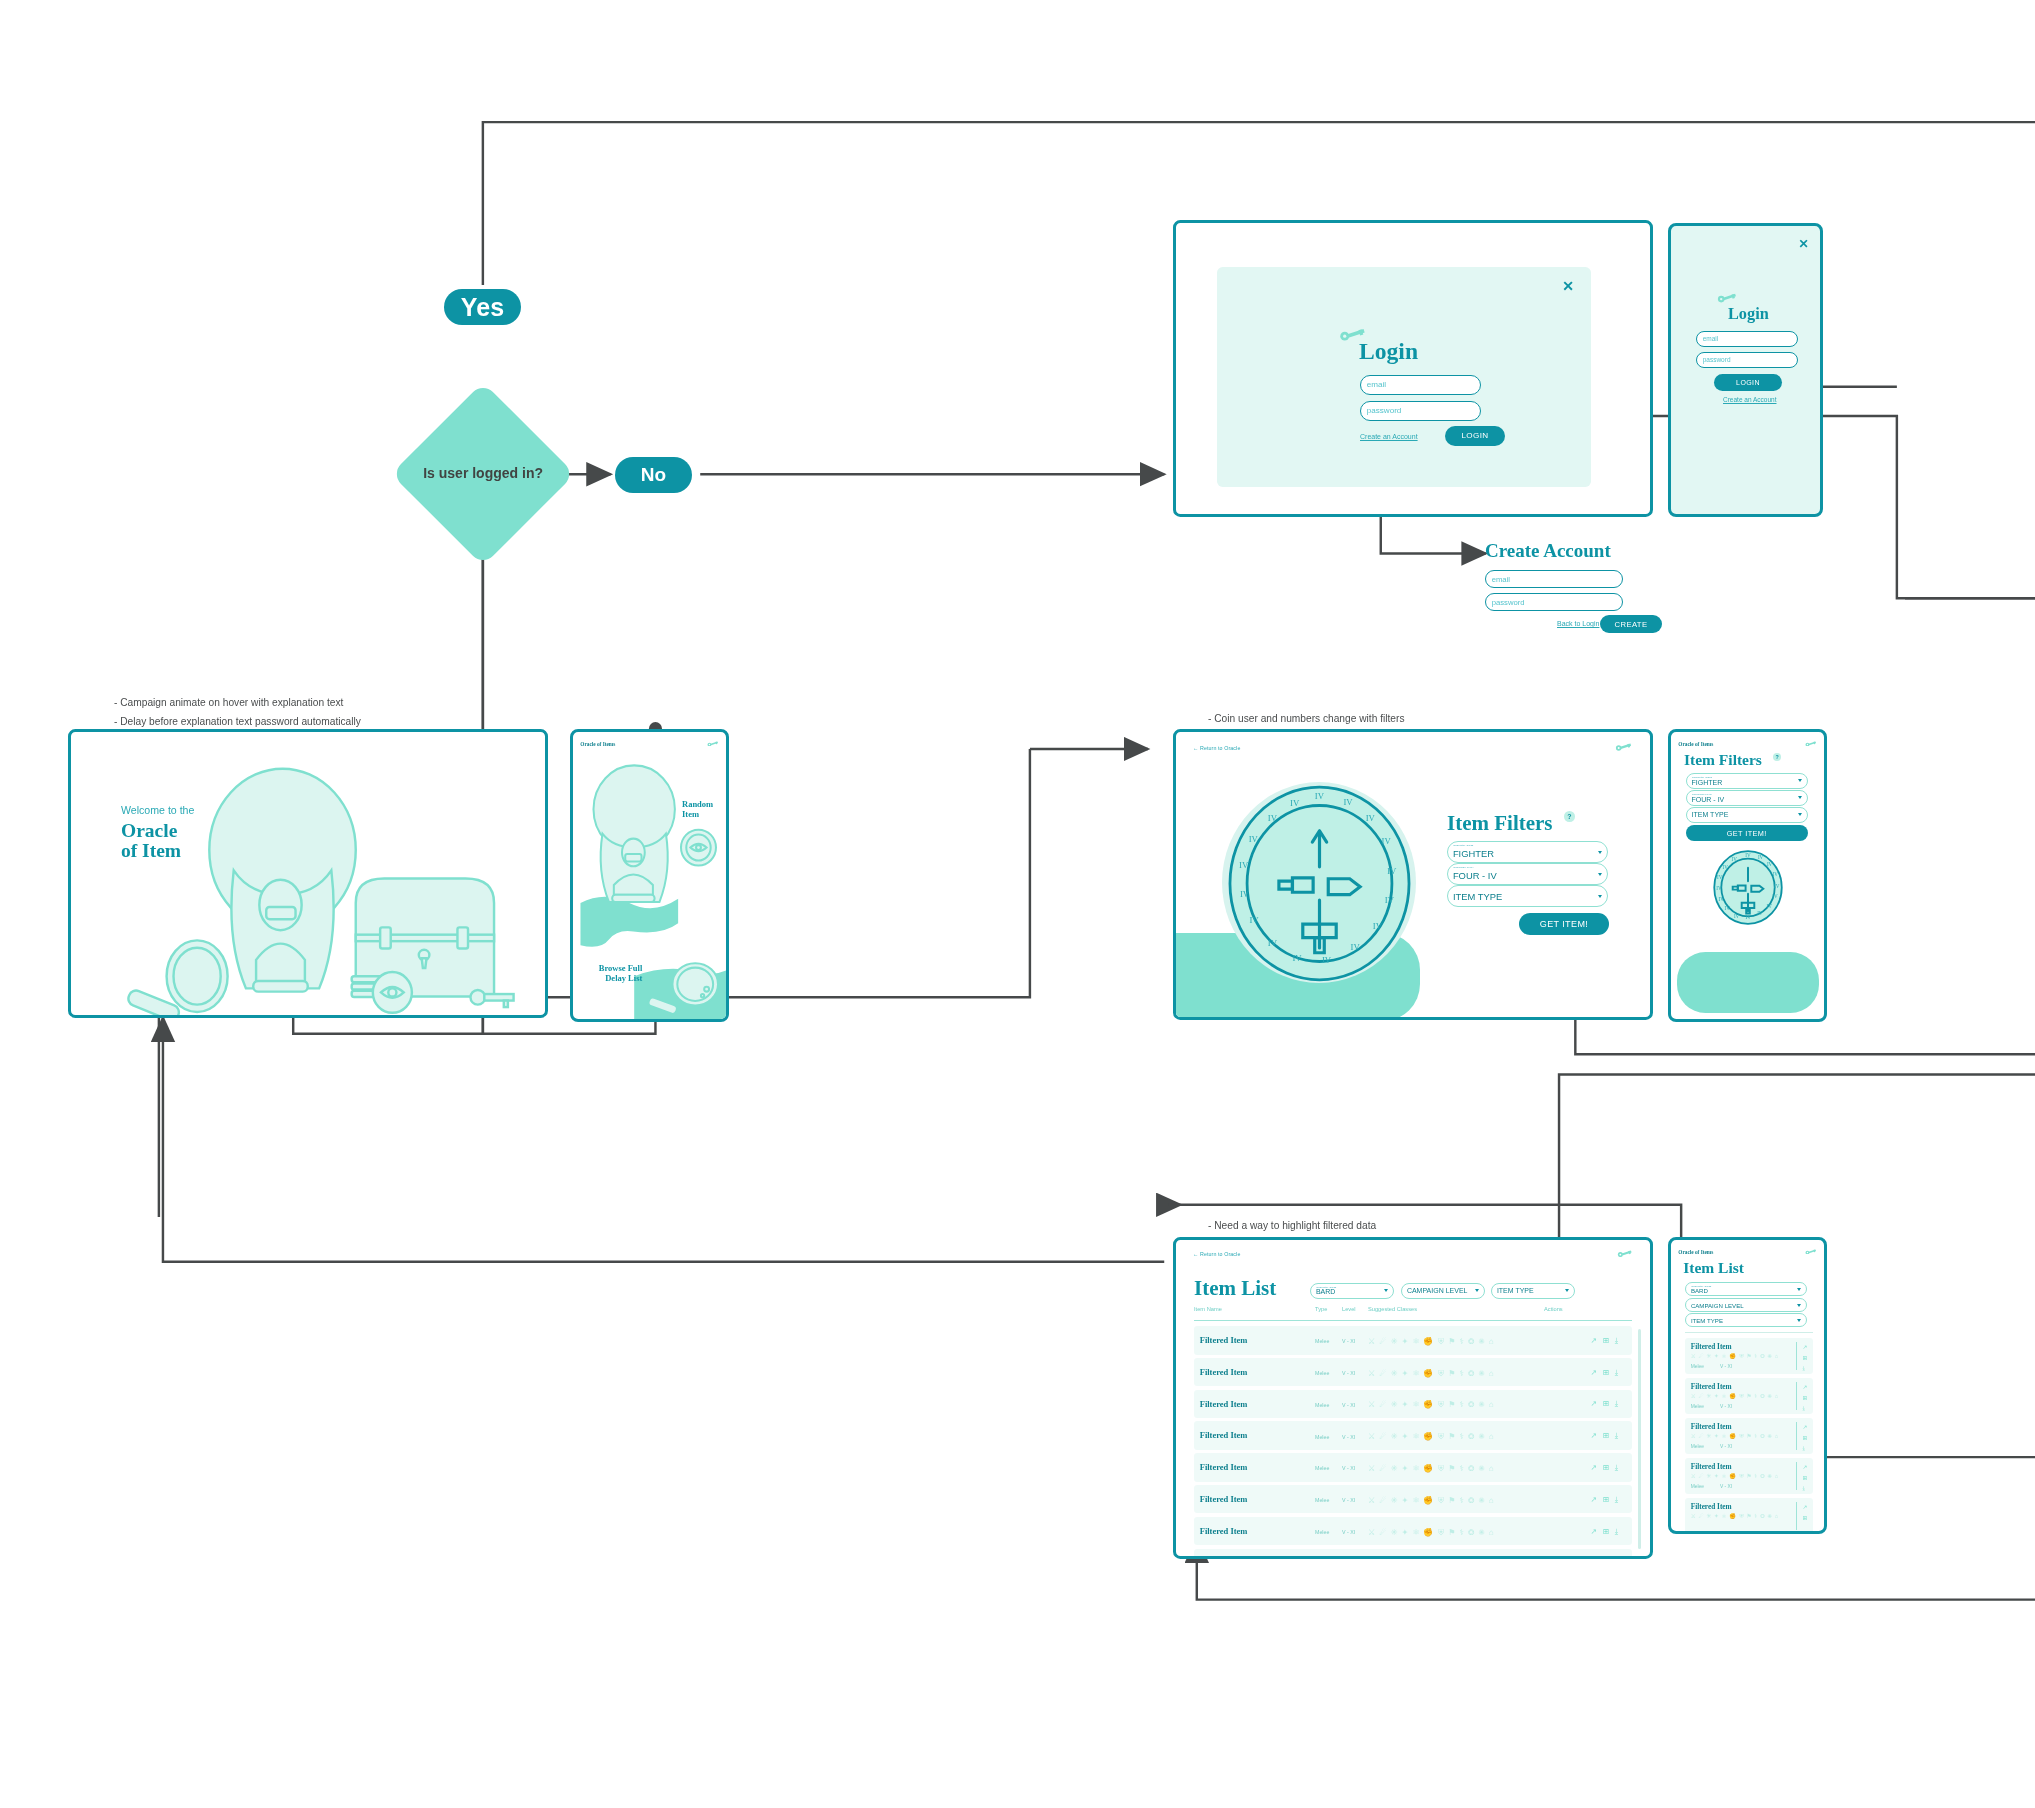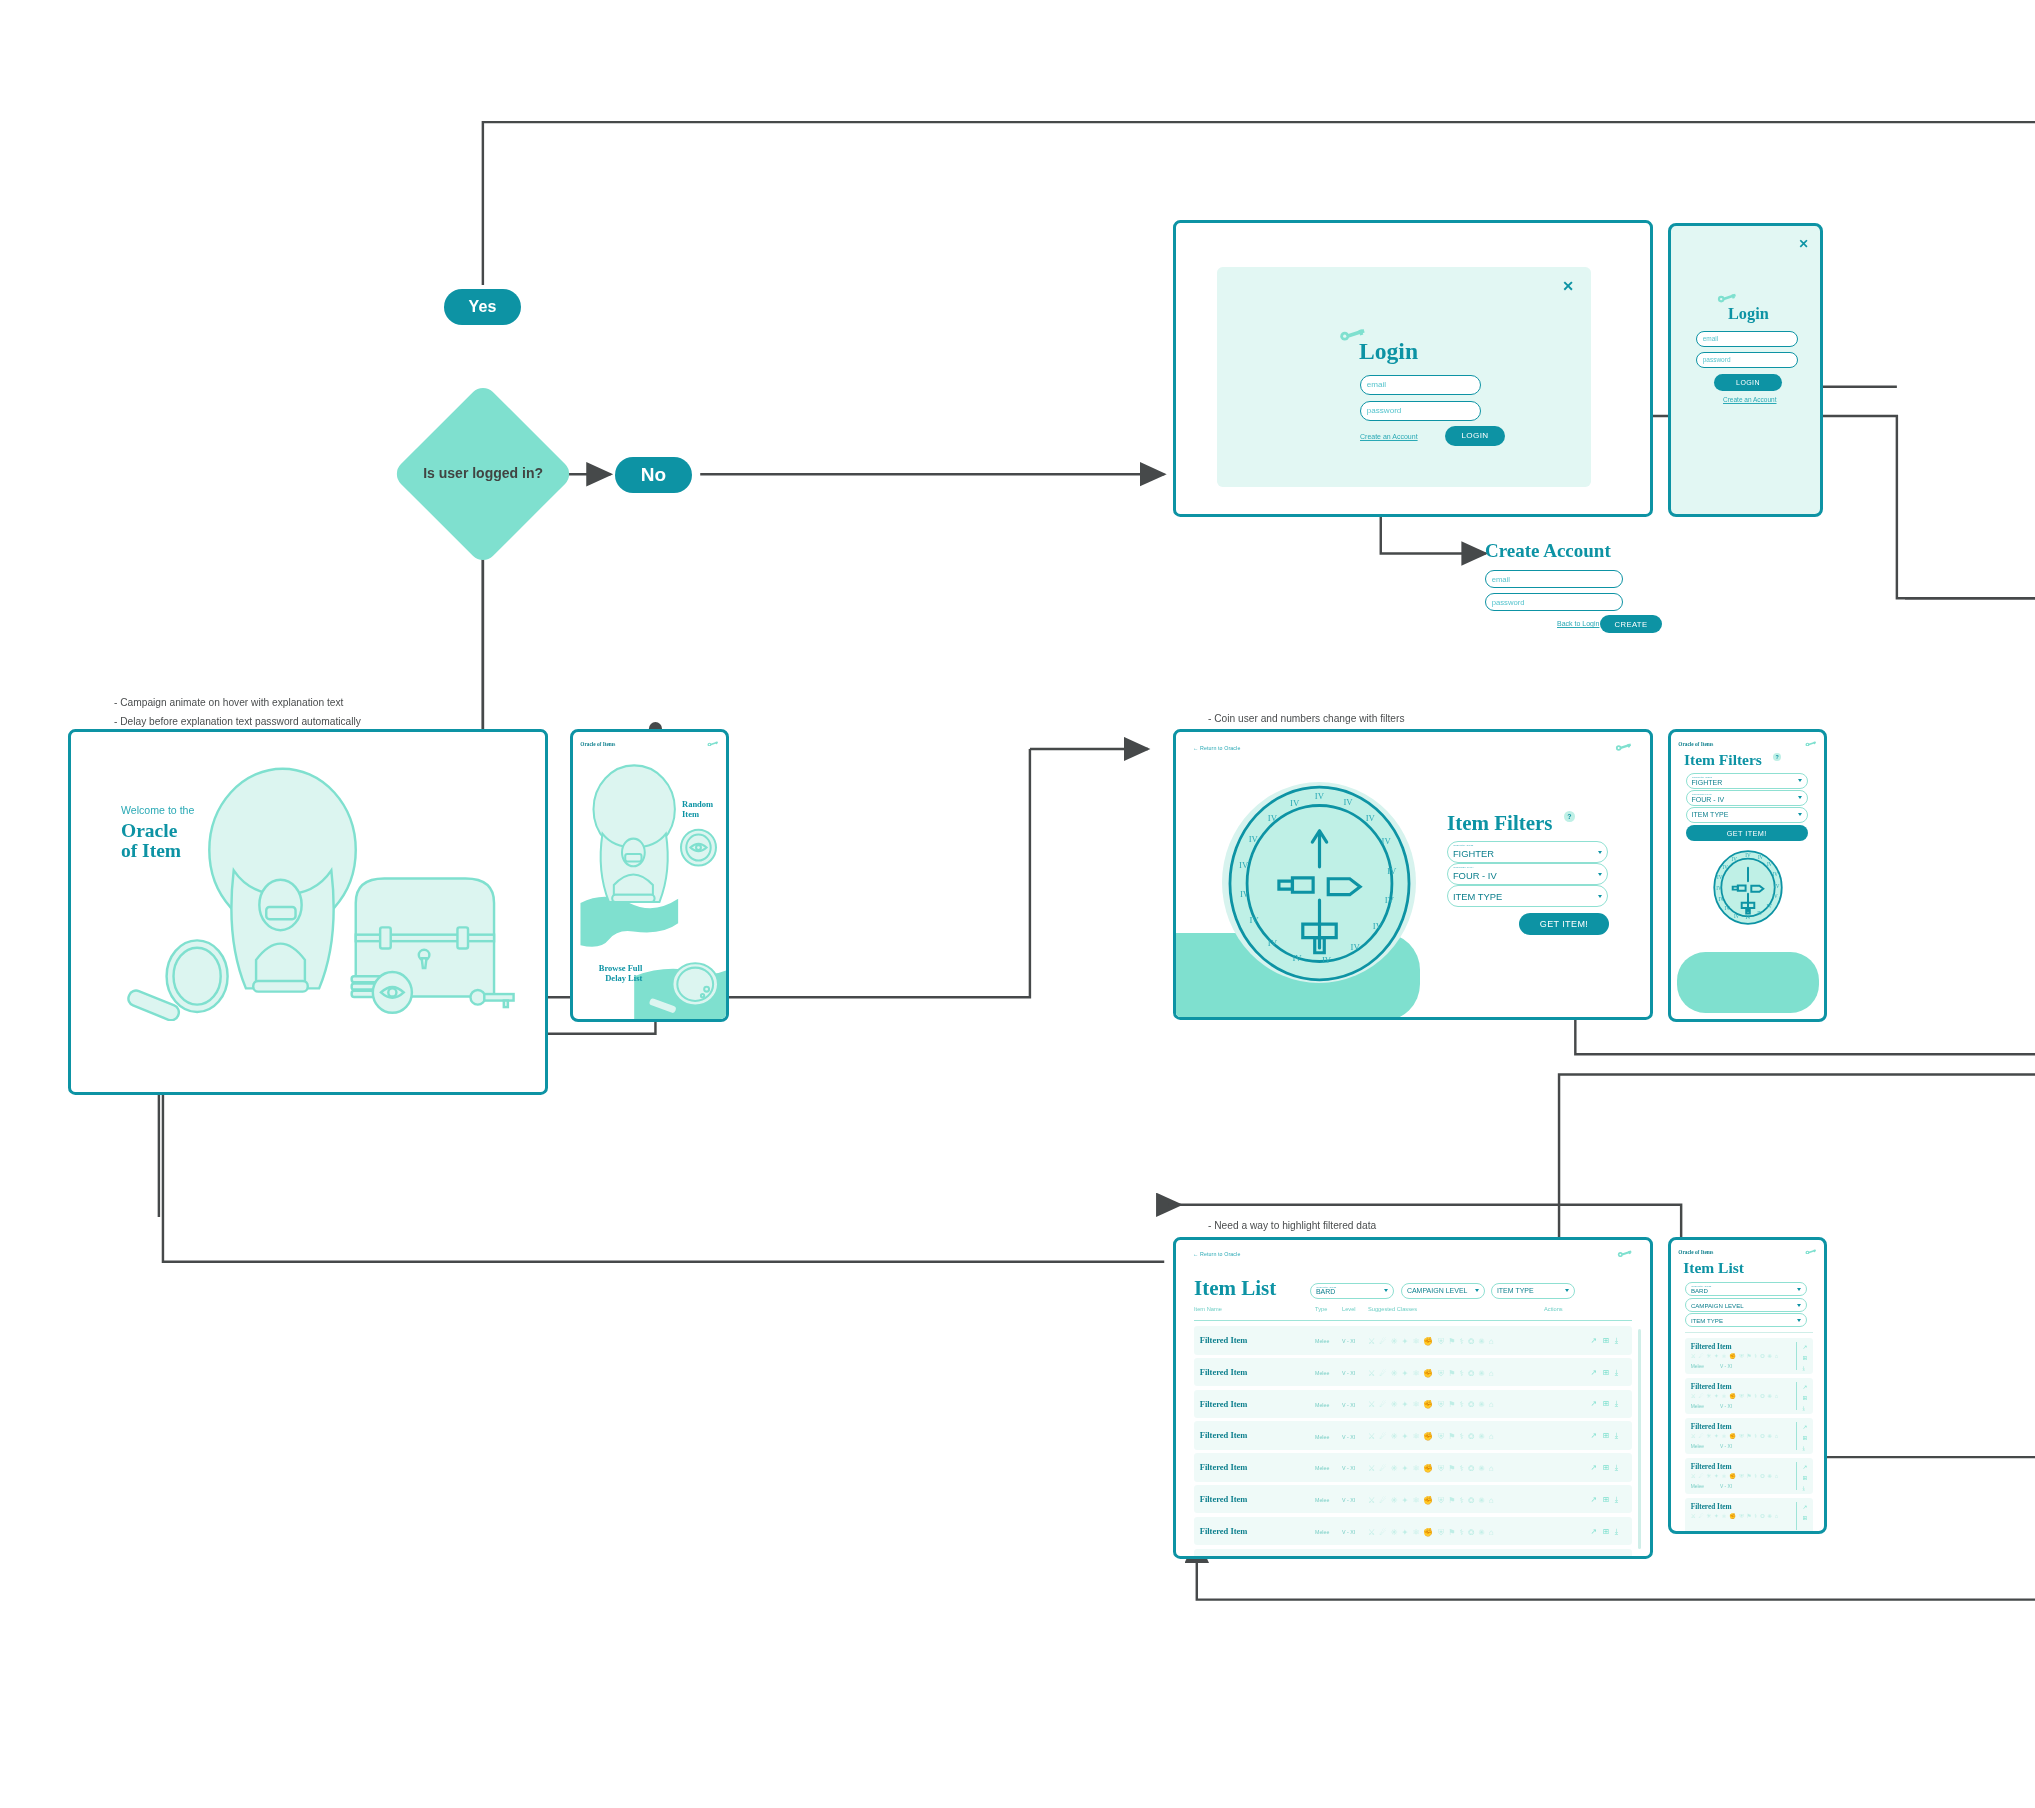--- a/index.html
+++ b/index.html
@@ -141,21 +141,21 @@
       <path d="M390 2490 L390 2990 L390 2990"></path>
 
       <path d="M2860 3100 L400 3100 L400 2500" marker-end="url(#ah)"></path>
     </g>
   </svg>
 
   <div class="diamond" style="left:418px; top:409px; width:130px; height:130px; font-size:14px;">
     <span>Is user logged in?</span>
   </div>
 
-  <div class="pill" style="left:444px; top:289px; width:77px; height:36px; font-size:16px;">
+  <div class="pill" style="left:444px; top:289px; width:77px; height:36px; font-size:25px;">
     <span>Yes</span>
   </div>
 
   <div class="pill" style="left:615px; top:457px; width:77px; height:36px; font-size:19px;">
     <span>No</span>
   </div>
 
   <div class="note" style="left:114px; top:697px; font-size:10.2px;">- Campaign animate on hover with explanation text</div>
   <div class="note" style="left:114px; top:716px; font-size:10.2px;">- Delay before explanation text password automatically</div>
   <div class="note" style="left:1208px; top:713px; font-size:10.2px;">- Coin user and numbers change with filters</div>
@@ -225,21 +225,21 @@
     </div>
     <div class="fld" style="position:absolute; left:0; top:52px; width:138px; height:18px; font-size:7.7px;">
       <span>password</span>
     </div>
     <div class="link-u" style="position:absolute; left:72px; top:79px; font-size:7px;">Back to Login</div>
     <div class="btn-primary" style="position:absolute; left:115px; top:74px; width:62px; height:18px; font-size:7.7px;">
       <span>CREATE</span>
     </div>
   </div>
 
-  <div class="screen" style="left:68px; top:729px; width:480px; height:366px;padding-left:35px;">
+  <div class="screen" style="left:68px; top:729px; width:480px; height:289px;padding-left:35px;">
     <div style="position:absolute; left:50px; top:72px; font-size:10.6px; color:#2aa9b5;">Welcome to the</div>
     <div class="serif-h" style="position:absolute; left:50px; top:89px; font-size:19.5px;">Oracle</div>
     <div class="serif-h" style="position:absolute; left:50px; top:109px; font-size:19.5px;">of Item</div>
 
     <svg viewBox="0 0 1180 710" style="position:absolute; left:0; top:0; width:480px; height:289px;">
       <g fill="#dcf5f0" stroke="#7fe0cf" stroke-width="6">
         <ellipse cx="520" cy="290" rx="180" ry="200"></ellipse>
         <path d="M400 340 q-20 170 30 290 h180 q50 -120 30 -290 q-40 60 -120 60 q-80 0 -120 -60 z"></path>
         <ellipse cx="515" cy="425" rx="52" ry="62"></ellipse>
         <rect x="480" y="430" width="72" height="30" rx="8"></rect>

